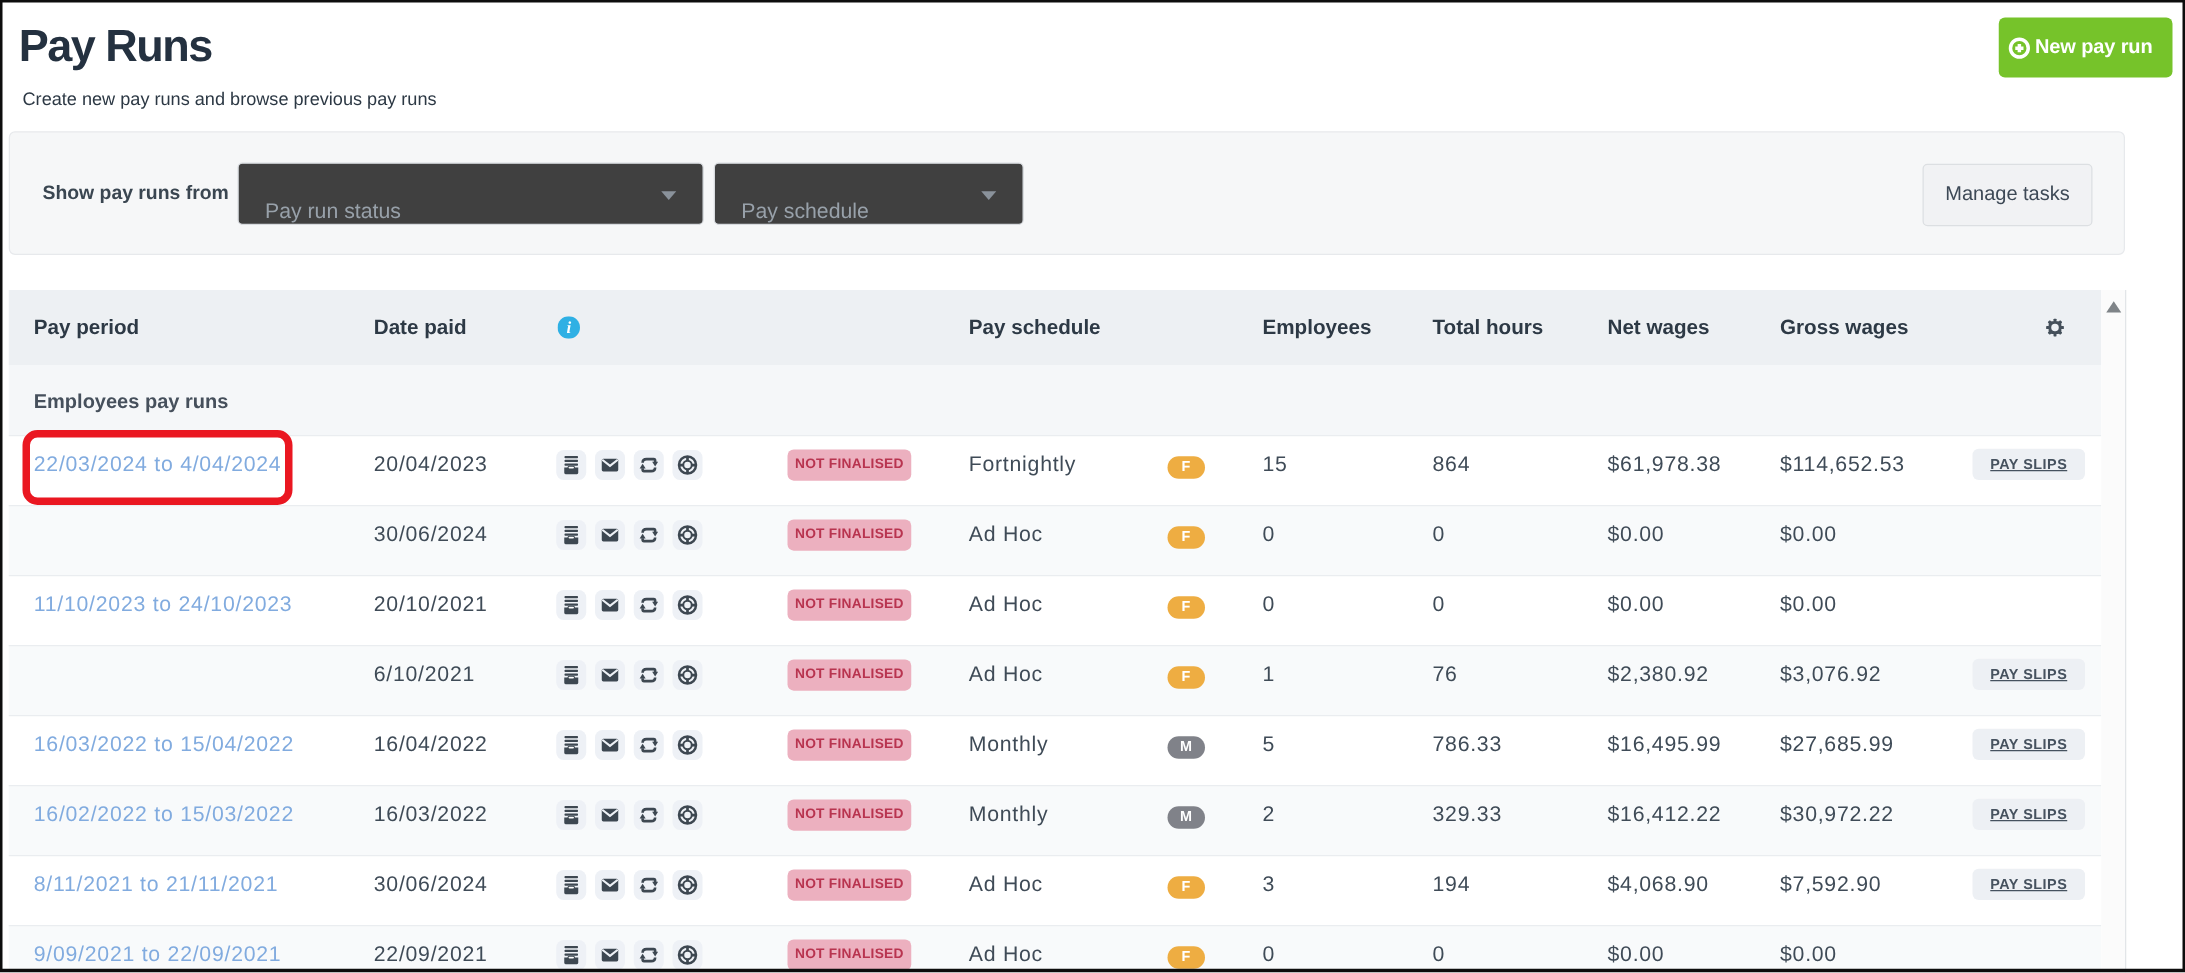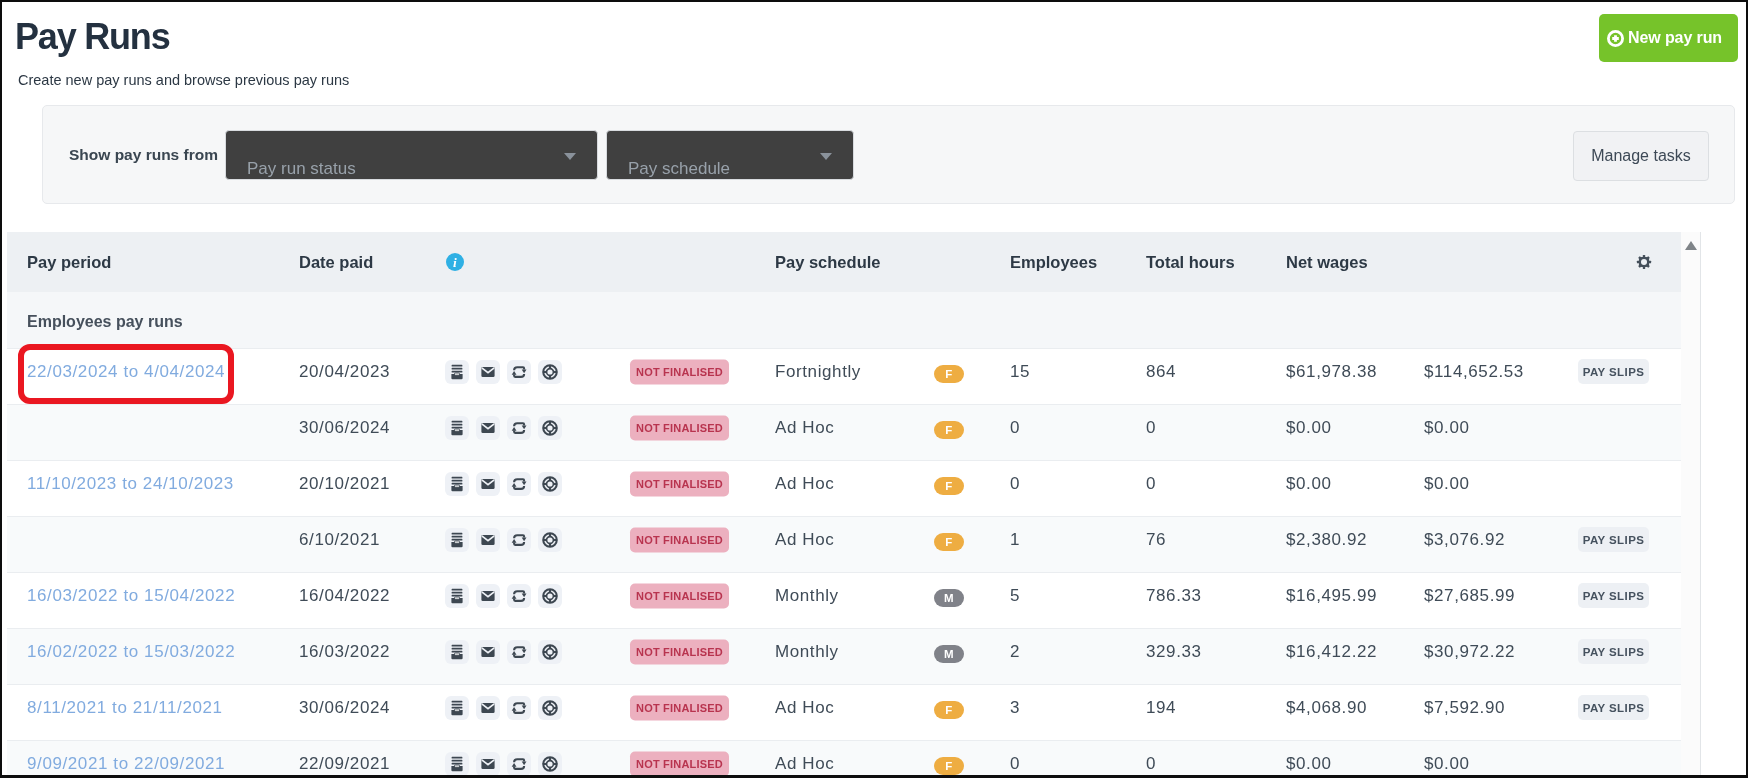--- a/index.html
+++ b/index.html
@@ -3,21 +3,21 @@
 <meta charset="utf-8">
 <style>
 * { margin:0; padding:0; box-sizing:border-box; }
 html,body { width:1748px; height:778px; overflow:hidden; }
 body { position:relative; font-family:"Liberation Sans", sans-serif; background:#fff; }
 .frame { position:absolute; inset:0; border:2px solid #0d0d0d; border-bottom-width:3px; z-index:90; pointer-events:none; }
 h1 { position:absolute; left:15px; top:16px; font-size:36px; font-weight:700; color:#243140; letter-spacing:-1.2px; }
 .sub { position:absolute; left:18px; top:72px; font-size:14.5px; color:#2c3844; }
 .newbtn { position:absolute; left:1599px; top:14px; width:139px; height:48px; background:#76c32a; border-radius:5px; display:flex; align-items:center; justify-content:flex-start; padding-left:7px; gap:3px; }
 .newbtn span { color:#fff; font-size:16px; font-weight:700; letter-spacing:-0.1px; }
-.panel { position:absolute; left:7px; top:105px; width:1693px; height:99px; background:#f6f7f8; border:1px solid #e7e9ec; border-radius:5px;margin-left:35px; }
+.panel { position:absolute; left:7px; top:105px; width:1693px; height:99px; background:#f6f7f8; border:1px solid #e7e9ec; border-radius:5px; }
 .panel .lbl { position:absolute; left:26px; top:0; height:100%; display:flex; align-items:center; font-size:15.5px; font-weight:700; color:#3a4651; }
 .sel { position:absolute; top:24px; height:50px; background:#404040; border:1px solid #d8dbdf; border-radius:4px; display:flex; align-items:flex-end; }
 .sel .ph { margin-left:21px; font-size:17px; color:#98a1aa; }
 .sel .car { position:absolute; right:21px; top:22px; width:0; height:0; border-left:6px solid transparent; border-right:6px solid transparent; border-top:7px solid #8a929b; }
 .sel1 { left:182px; width:373px; }
 .sel2 { left:563px; width:248px; }
 .mtasks { position:absolute; right:25px; top:25px; width:136px; height:50px; background:#f1f2f4; border:1px solid #dcdfe2; border-radius:4px; display:flex; align-items:center; justify-content:center; font-size:16px; font-weight:400; color:#3d4956; }
 .table { position:absolute; left:7px; top:232px; width:1674px; }
 .thead { position:relative; height:60px; background:#edf0f3; }
 .thead .c { font-weight:700; color:#2d3945; font-size:16.5px; }
@@ -27,21 +27,21 @@
 .r.even { background:#f8fafb; }
 .c { position:absolute; top:0; height:100%; display:flex; align-items:center; font-size:17px; color:#3f4b57; white-space:nowrap; }
 .r .c { transform:translateY(-5px); letter-spacing:0.6px; }
 .link { color:#81abdf; }
 .r .c.badge { top:50%; height:25px; transform:translateY(-50%) translateY(-5px); background:#ecb0bf; color:#b8344f; font-size:11px; font-weight:700; letter-spacing:0.2px; padding:0 6px; border-radius:5px; align-items:center; }
 .icons { gap:7px; }
 .ib { width:24px; height:24px; background:#eef1f6; border-radius:6px; display:inline-flex; align-items:center; justify-content:center; }
 .pill { width:30px; height:18px; border-radius:9px; color:#fff; font-size:11.5px; font-weight:700; display:flex; align-items:center; justify-content:center; }
 .po { background:#eead42; transform:translateY(2px); }
 .pg { background:#808289; transform:translateY(2px); }
-.psb { width:71px; height:25px; background:#edf0f4; border-radius:5px; color:#46525f; font-size:11.5px; font-weight:700; letter-spacing:0.4px; display:flex; align-items:center; justify-content:center; }
+.psb { width:90px; height:25px; background:#edf0f4; border-radius:5px; color:#46525f; font-size:11.5px; font-weight:700; letter-spacing:0.4px; display:flex; align-items:center; justify-content:center;text-decoration:underline; }
 .scroll { position:absolute; left:1681px; top:232px; width:20px; height:546px; background:#fbfbfb; border-right:1px solid #e2e5e8; z-index:5; }
 .scroll .up { position:absolute; left:4px; top:9px; width:0; height:0; border-left:6px solid transparent; border-right:6px solid transparent; border-bottom:9px solid #7f8488; }
 .redbox { position:absolute; left:18px; top:344px; width:216px; height:60px; border:6px solid #ea1721; border-radius:12px; z-index:40; }
 </style>
 </head>
 <body>
 <h1>Pay Runs</h1>
 <p class="sub">Create new pay runs and browse previous pay runs</p>
 <div class="newbtn">
     <svg width="19" height="19" viewBox="0 0 19 19" fill="none" stroke="#fff">
@@ -69,20 +69,21 @@
     <span class="c" style="left:439px">
         <svg width="18" height="18" viewBox="0 0 18 18">
           <circle cx="9" cy="9" r="9" fill="#2fb0e4"></circle>
           <text x="9" y="13.6" text-anchor="middle" font-family="Liberation Serif" font-size="13.5" font-weight="bold" fill="#fff" font-style="italic">i</text>
         </svg>
       </span>
     <span class="c" style="left:768px">Pay schedule</span>
     <span class="c" style="left:1003px">Employees</span>
     <span class="c" style="left:1139px">Total hours</span>
     <span class="c" style="left:1279px">Net wages</span>
+    <span class="c" style="left:1417px">Gross wages</span>
     <span class="c" style="left:1629px">
         <svg width="16" height="16" viewBox="0 0 16 16">
           <g fill="#45505b">
             <g>
               <rect x="6.8" y="0.9" width="2.4" height="4" rx="0.5"></rect>
               <rect x="6.8" y="11.1" width="2.4" height="4" rx="0.5"></rect>
               <rect x="0.9" y="6.8" width="4" height="2.4" rx="0.5"></rect>
               <rect x="11.1" y="6.8" width="4" height="2.4" rx="0.5"></rect>
             </g>
             <g transform="rotate(45 8 8)">

